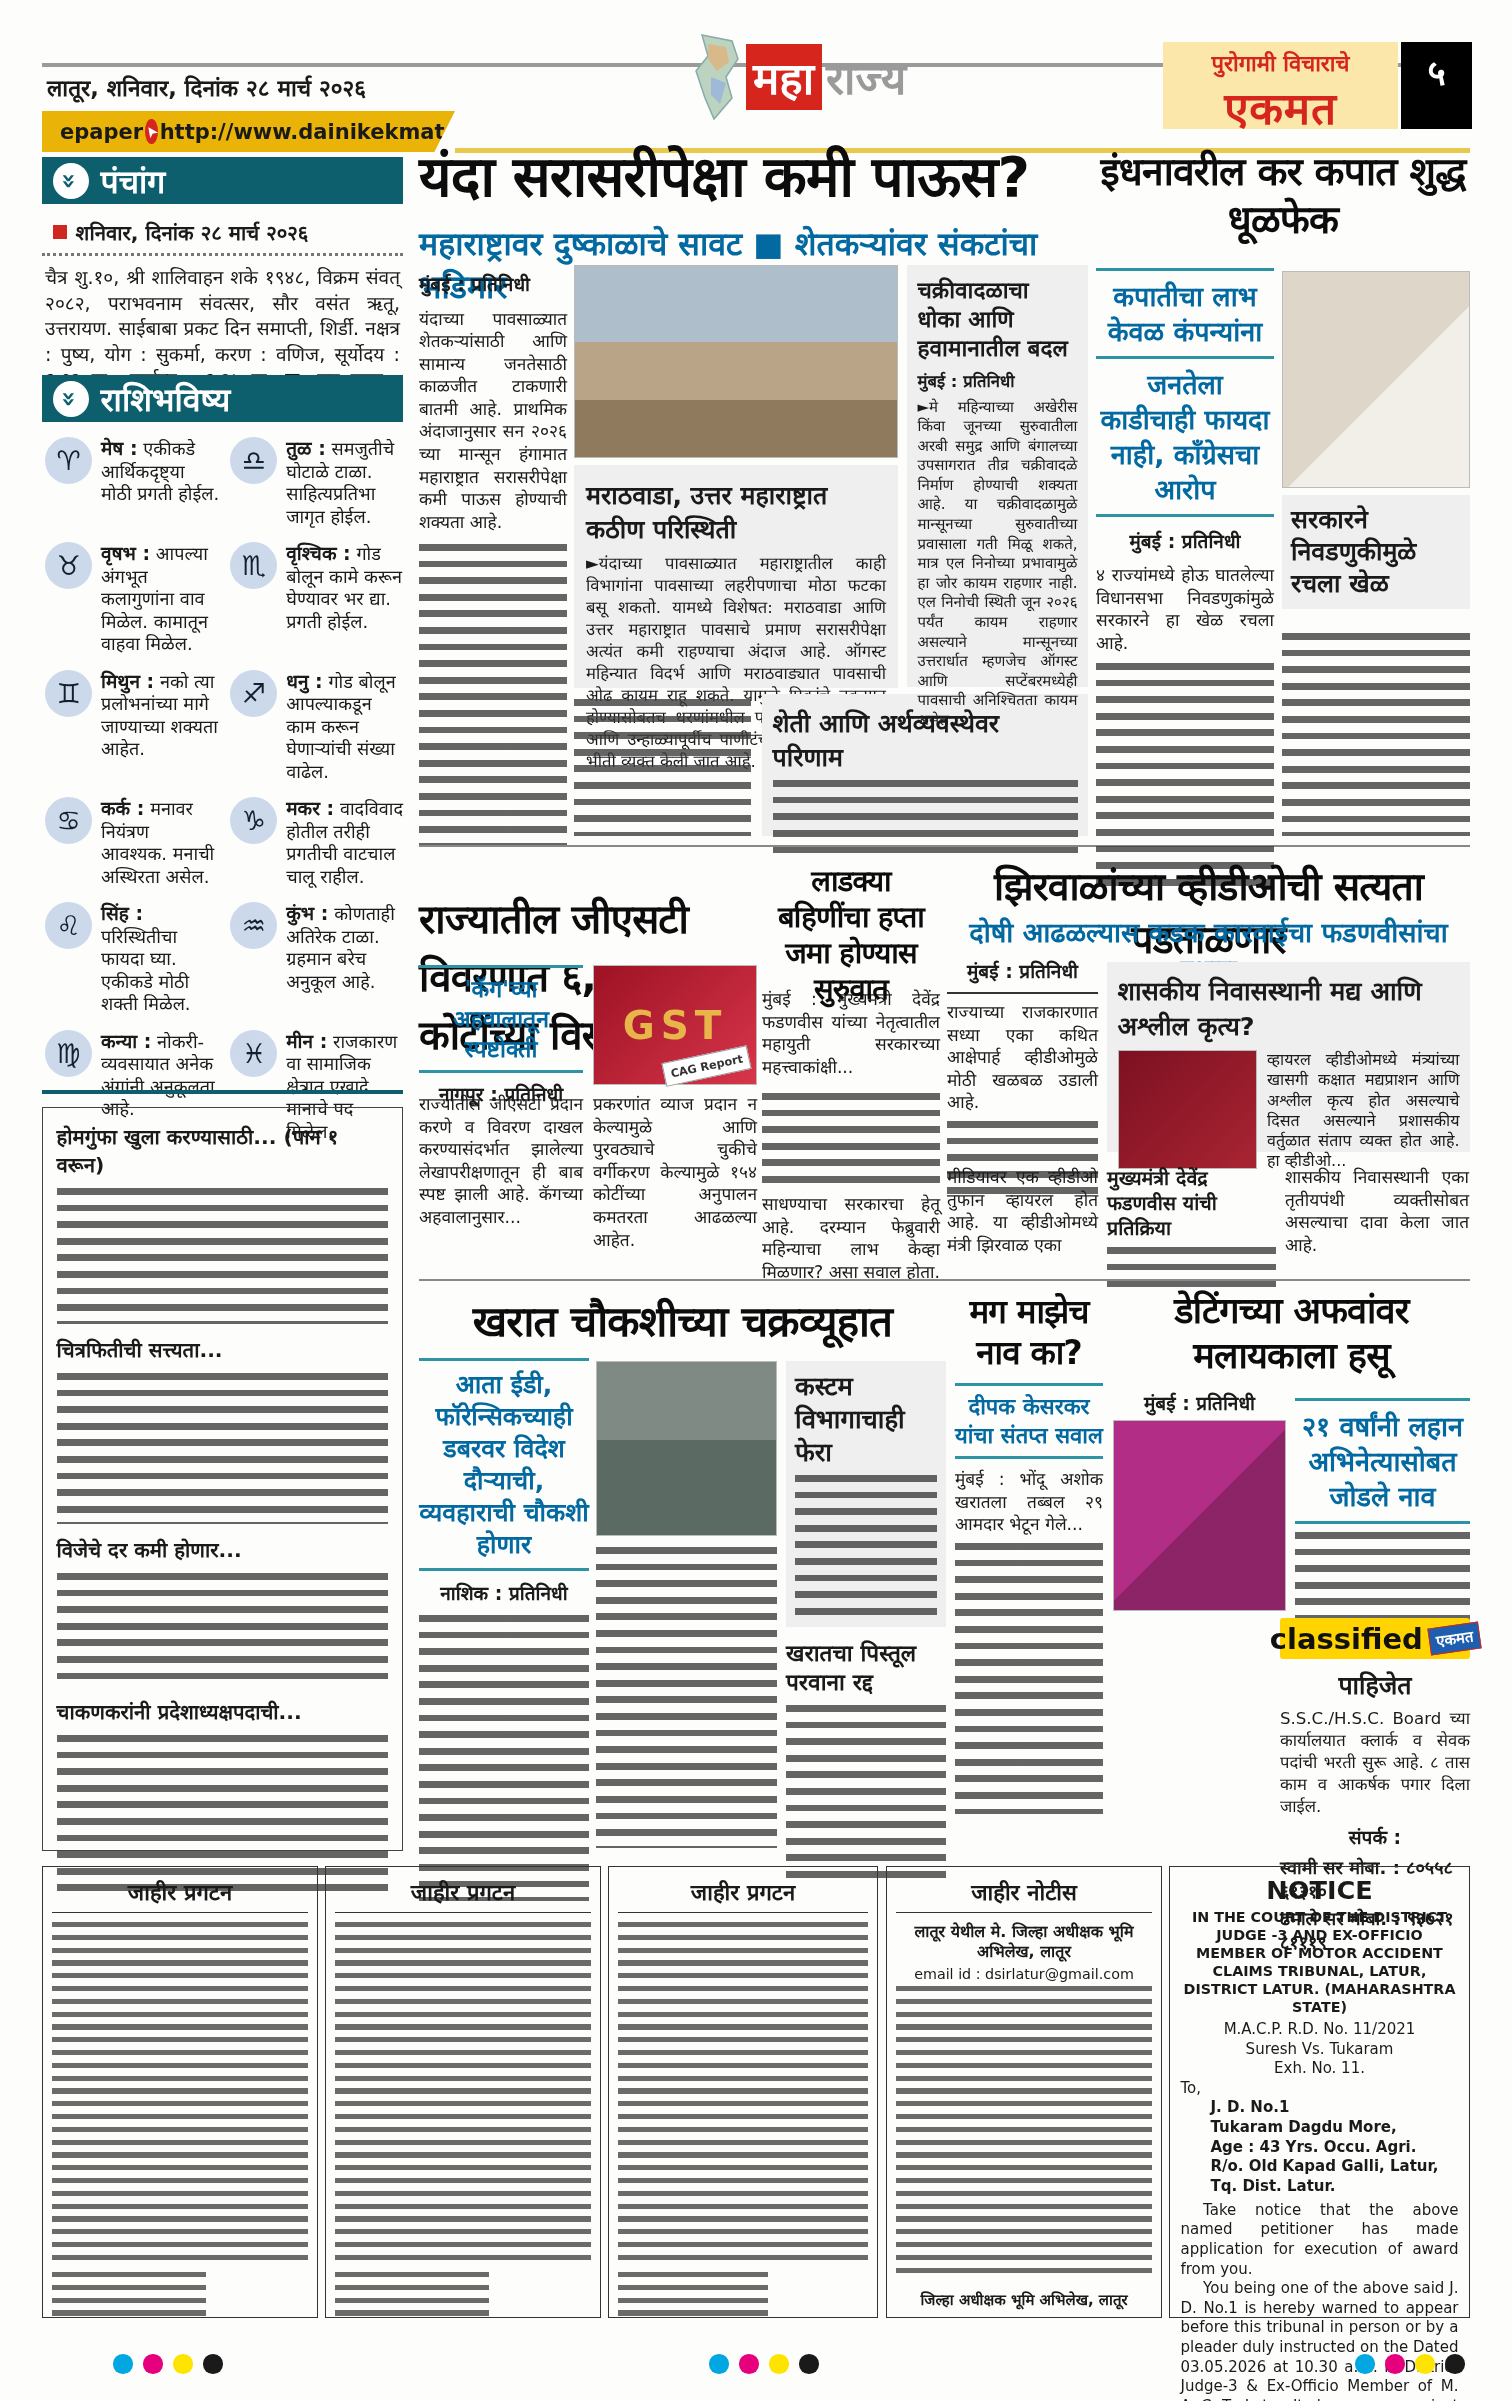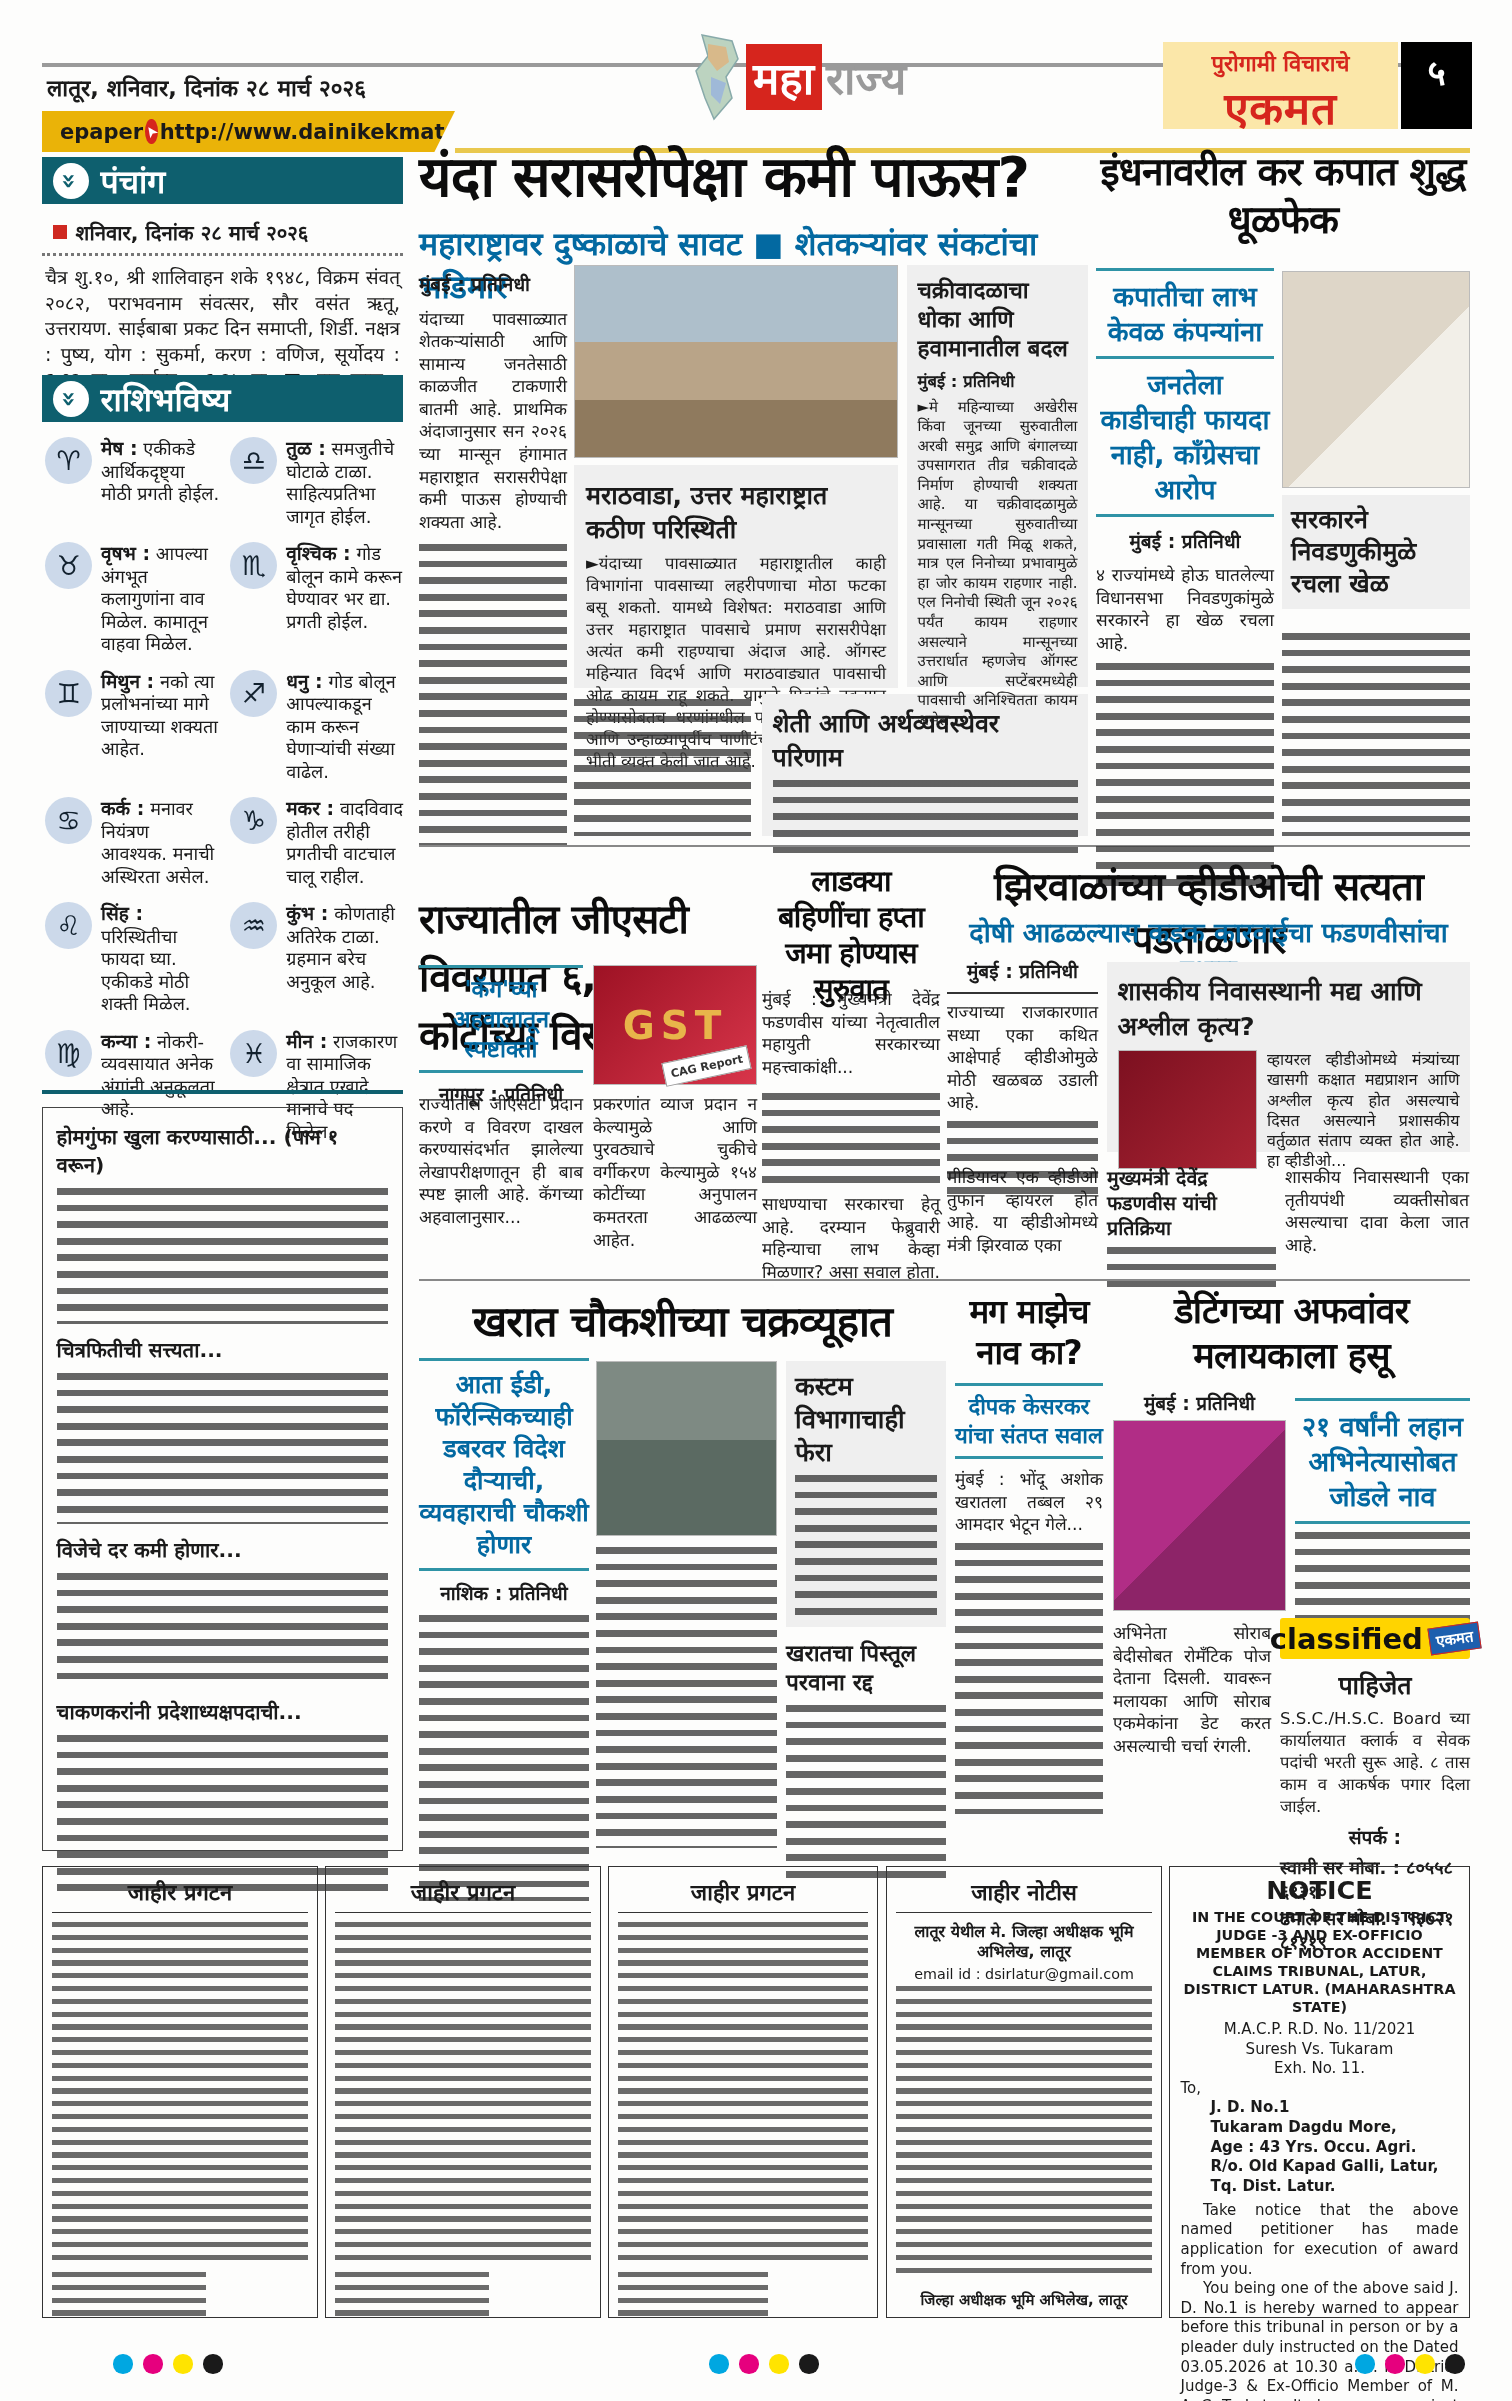--- a/index.html
+++ b/index.html
@@ -274,21 +274,20 @@
 
   <div class="abs headline center" style="left:1113px;top:1288px;width:357px;font-size:36px;line-height:45px;text-align:center;">डेटिंगच्या अफवांवर मलायकाला हसू</div>
   <div class="abs byline" style="left:1113px;top:1390px;width:173px;text-align:center;">मुंबई : प्रतिनिधी</div>
   <div class="abs photo" style="left:1113px;top:1420px;width:173px;height:191px;background:linear-gradient(135deg,#b12d86 0 50%,#8d2468 50%);"></div>
   <div class="abs" style="left:1295px;top:1398px;width:175px;">
     <div class="rule-teal"></div>
     <div class="deck center" style="font-size:27px;line-height:35px;padding:7.5px 0;">२१ वर्षांनी लहान अभिनेत्यासोबत जोडले नाव</div>
     <div class="rule-teal"></div>
     <div class="bars" style="height:98px;margin-top:7.5px;"></div>
   </div>
-  <div class="abs body-txt just" style="left:1113px;top:1622px;width:158px;">अभिनेता सोराब बेदीसोबत रोमँटिक पोज देताना दिसली. यावरून मलायका आणि सोराब एकमेकांना डेट करत असल्याची चर्चा रंगली.</div>
 
   <div class="abs" style="left:1280px;top:1618px;width:190px;">
     <div style="background:#ffd400;display:flex;align-items:center;justify-content:center;gap:6px;height:41px;border-radius:3px;">
       <span style="font-weight:bold;font-size:29px;color:#111;">classified</span>
       <span style="background:#1d5fae;color:#fff;font-weight:bold;font-size:15px;padding:2.3px 6px;transform:rotate(-8deg);border:1.5px solid #d6251d;">एकमत</span>
     </div>
     <div class="bold center" style="font-size:25px;margin:7.5px 0;">पाहिजेत</div>
     <div class="just" style="font-size:16.6px;line-height:22px;">S.S.C./H.S.C. Board च्या कार्यालयात क्लार्क व सेवक पदांची भरती सुरू आहे. ८ तास काम व आकर्षक पगार दिला जाईल.</div>
     <div class="bold center" style="font-size:19px;margin-top:6px;">संपर्क :</div>
     <div class="bold" style="font-size:18px;margin-top:4.5px;">स्वामी सर मोबा. : ८०५५८ ६९३१०</div>

